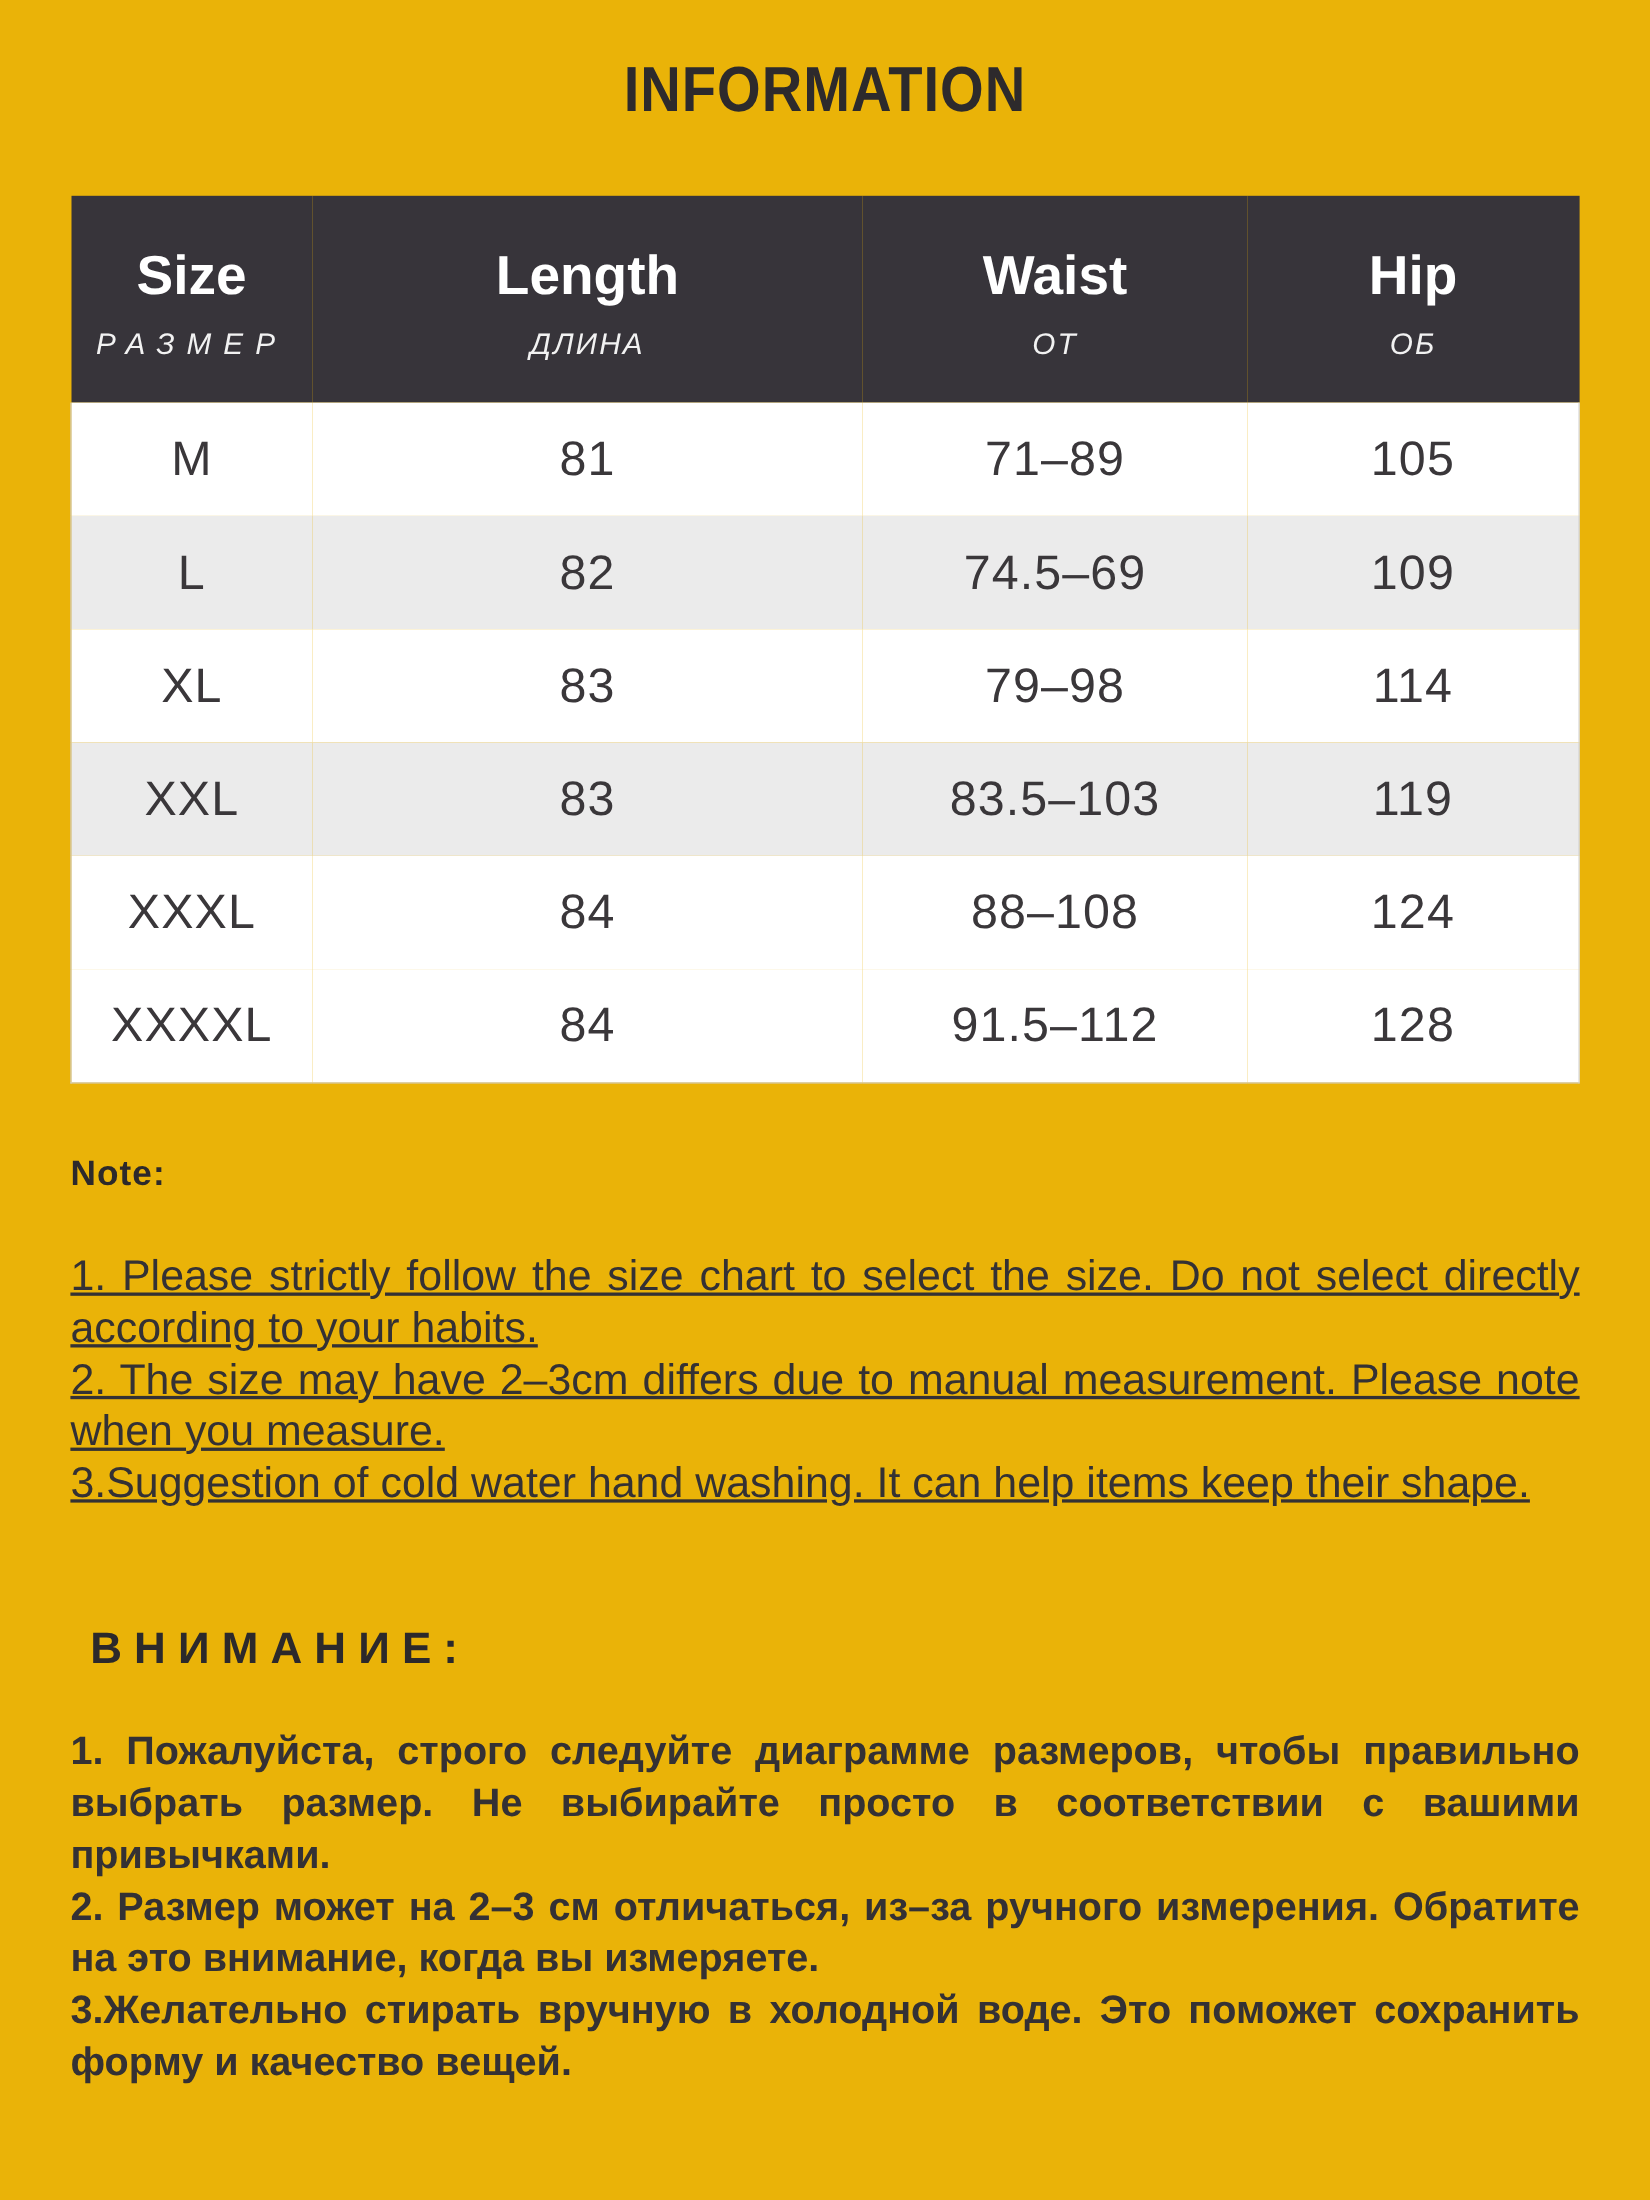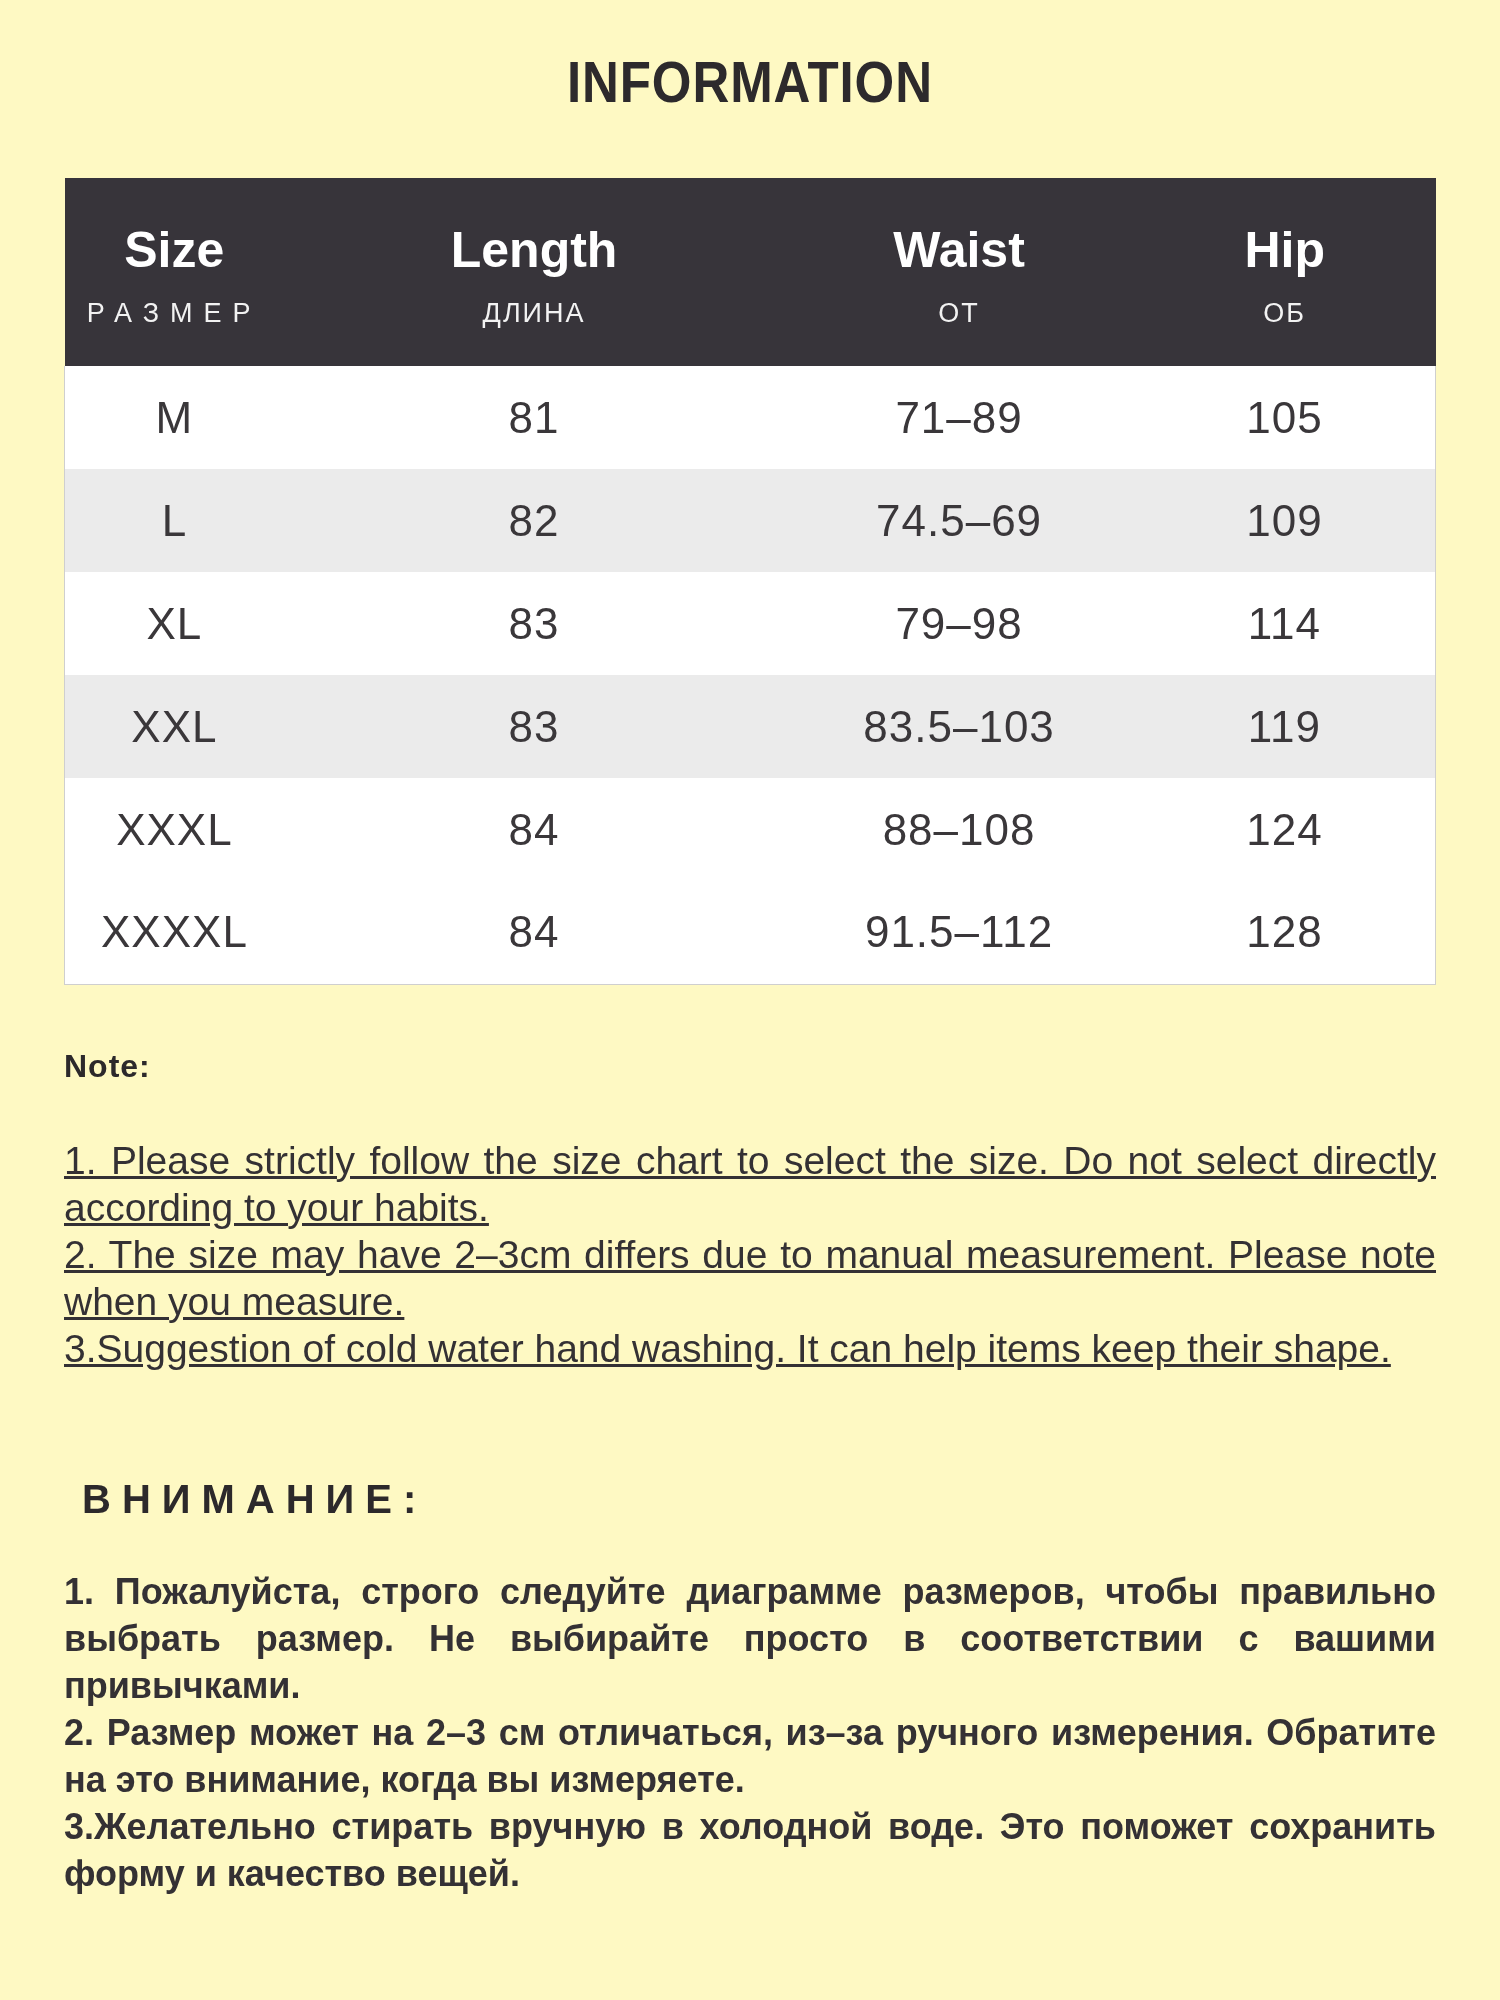--- a/index.html
+++ b/index.html
@@ -2,21 +2,21 @@
 <html lang="en"><head>
 <meta charset="utf-8">
 <style>
   * { margin: 0; padding: 0; box-sizing: border-box; }
   html, body { background: #ffffff; }
   .page {
     position: relative;
     width: 1500px;
     height: 2000px;
     margin: 0 auto;
-    background: #fef9c3;
+    background: #eab308;
     font-family: "Liberation Sans", "DejaVu Sans", sans-serif;
     color: var(--text, #333033);
     overflow: hidden;
   }
 
   
   .title-row { padding-top: 50px; text-align: center; }
   .title {
     display: inline-block;
     font-size: 58px;
@@ -55,20 +55,21 @@
     line-height: 52px;
     font-weight: 700;
   }
   .size-table thead th .ru {
     color: #f2f2f2;
     font-size: 27px;
     line-height: 30px;
     font-weight: 400;
     letter-spacing: 2px;
     margin-top: 22px;
+    font-style: italic;
   }
   .size-table thead th:first-child .ru { letter-spacing: 11px; }
 
   .size-table tbody td {
     height: 103px;
     text-align: center;
     vertical-align: middle;
     font-size: 44px;
     font-weight: 400;
     font-stretch: condensed;

